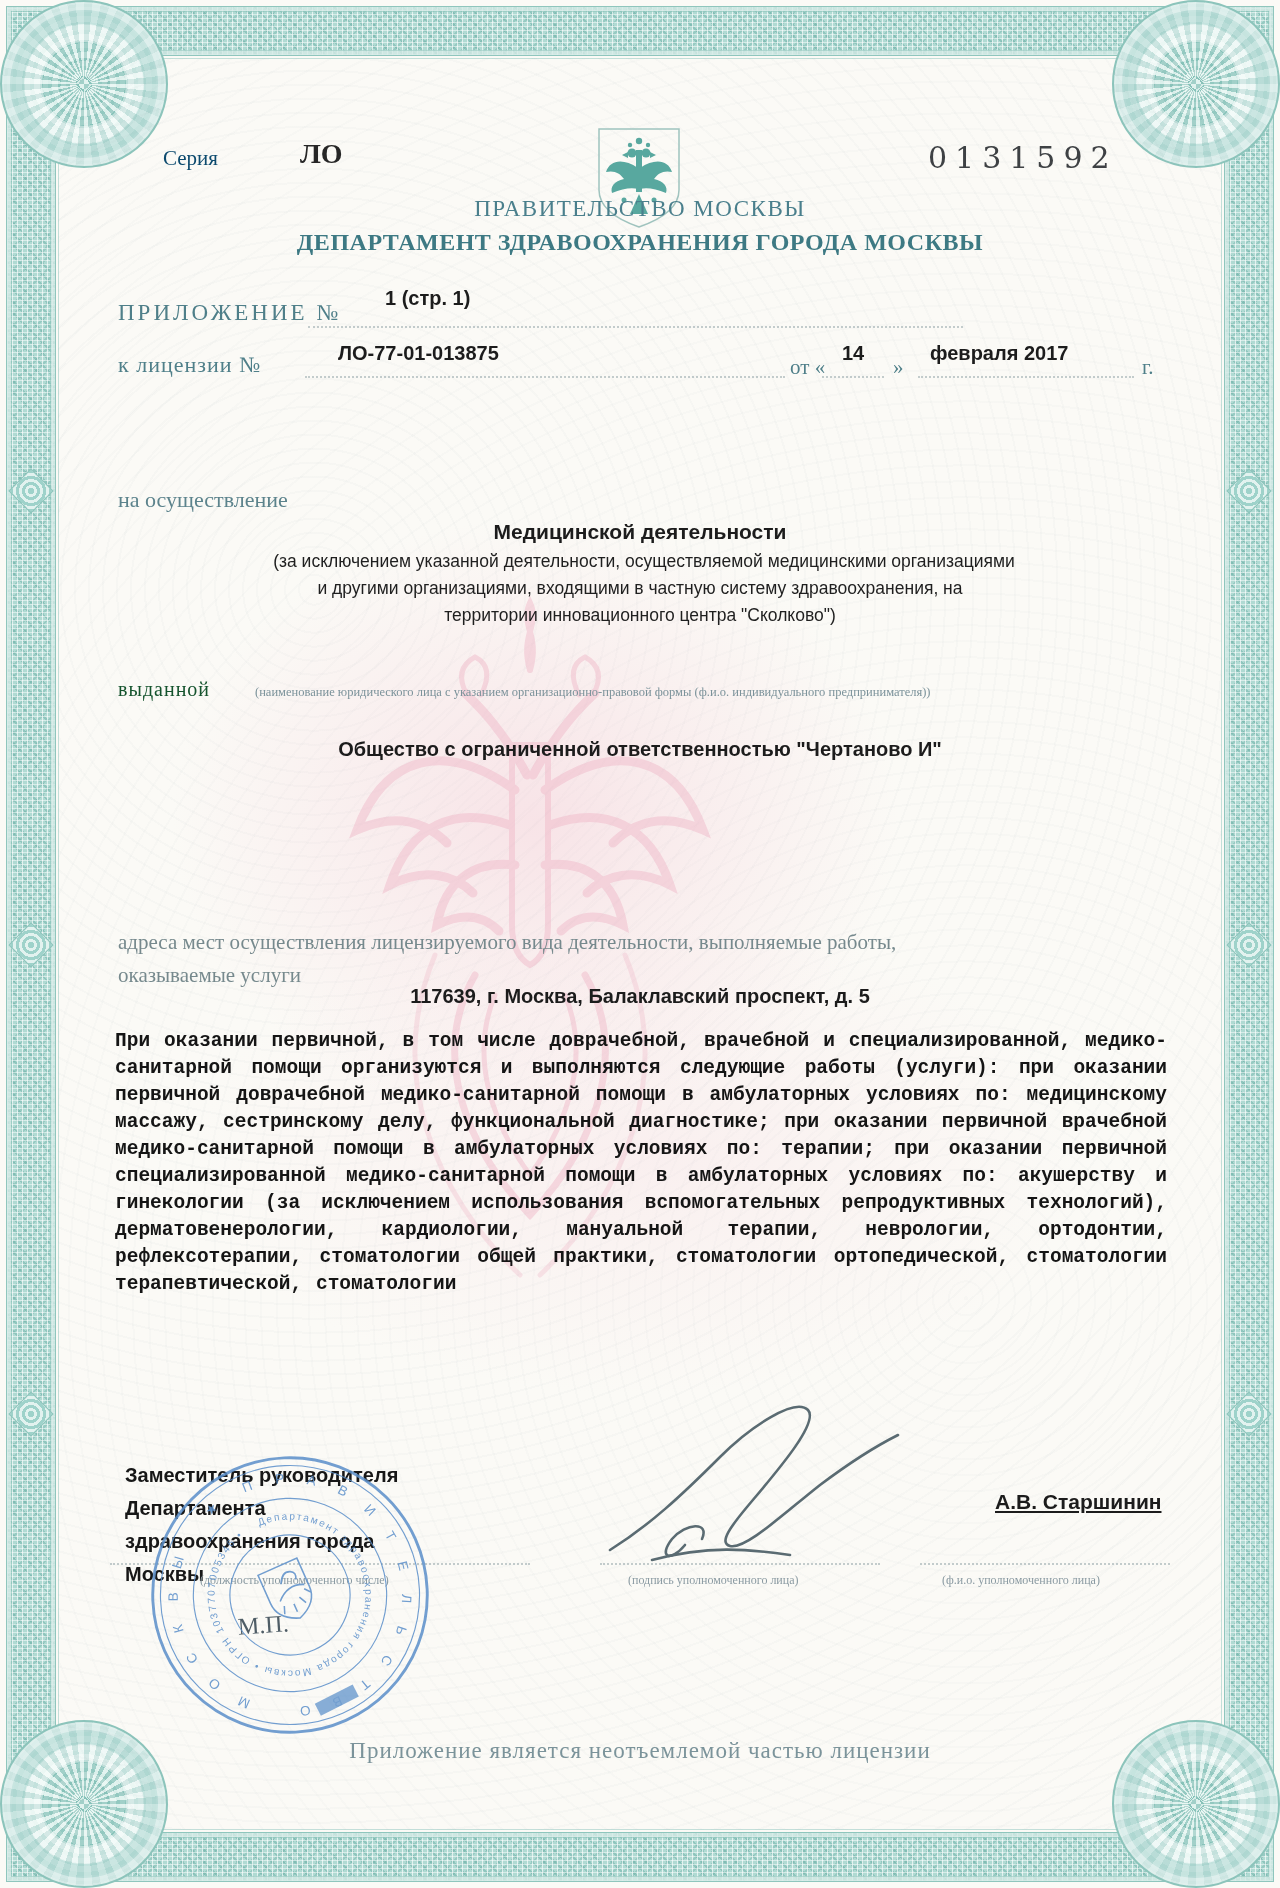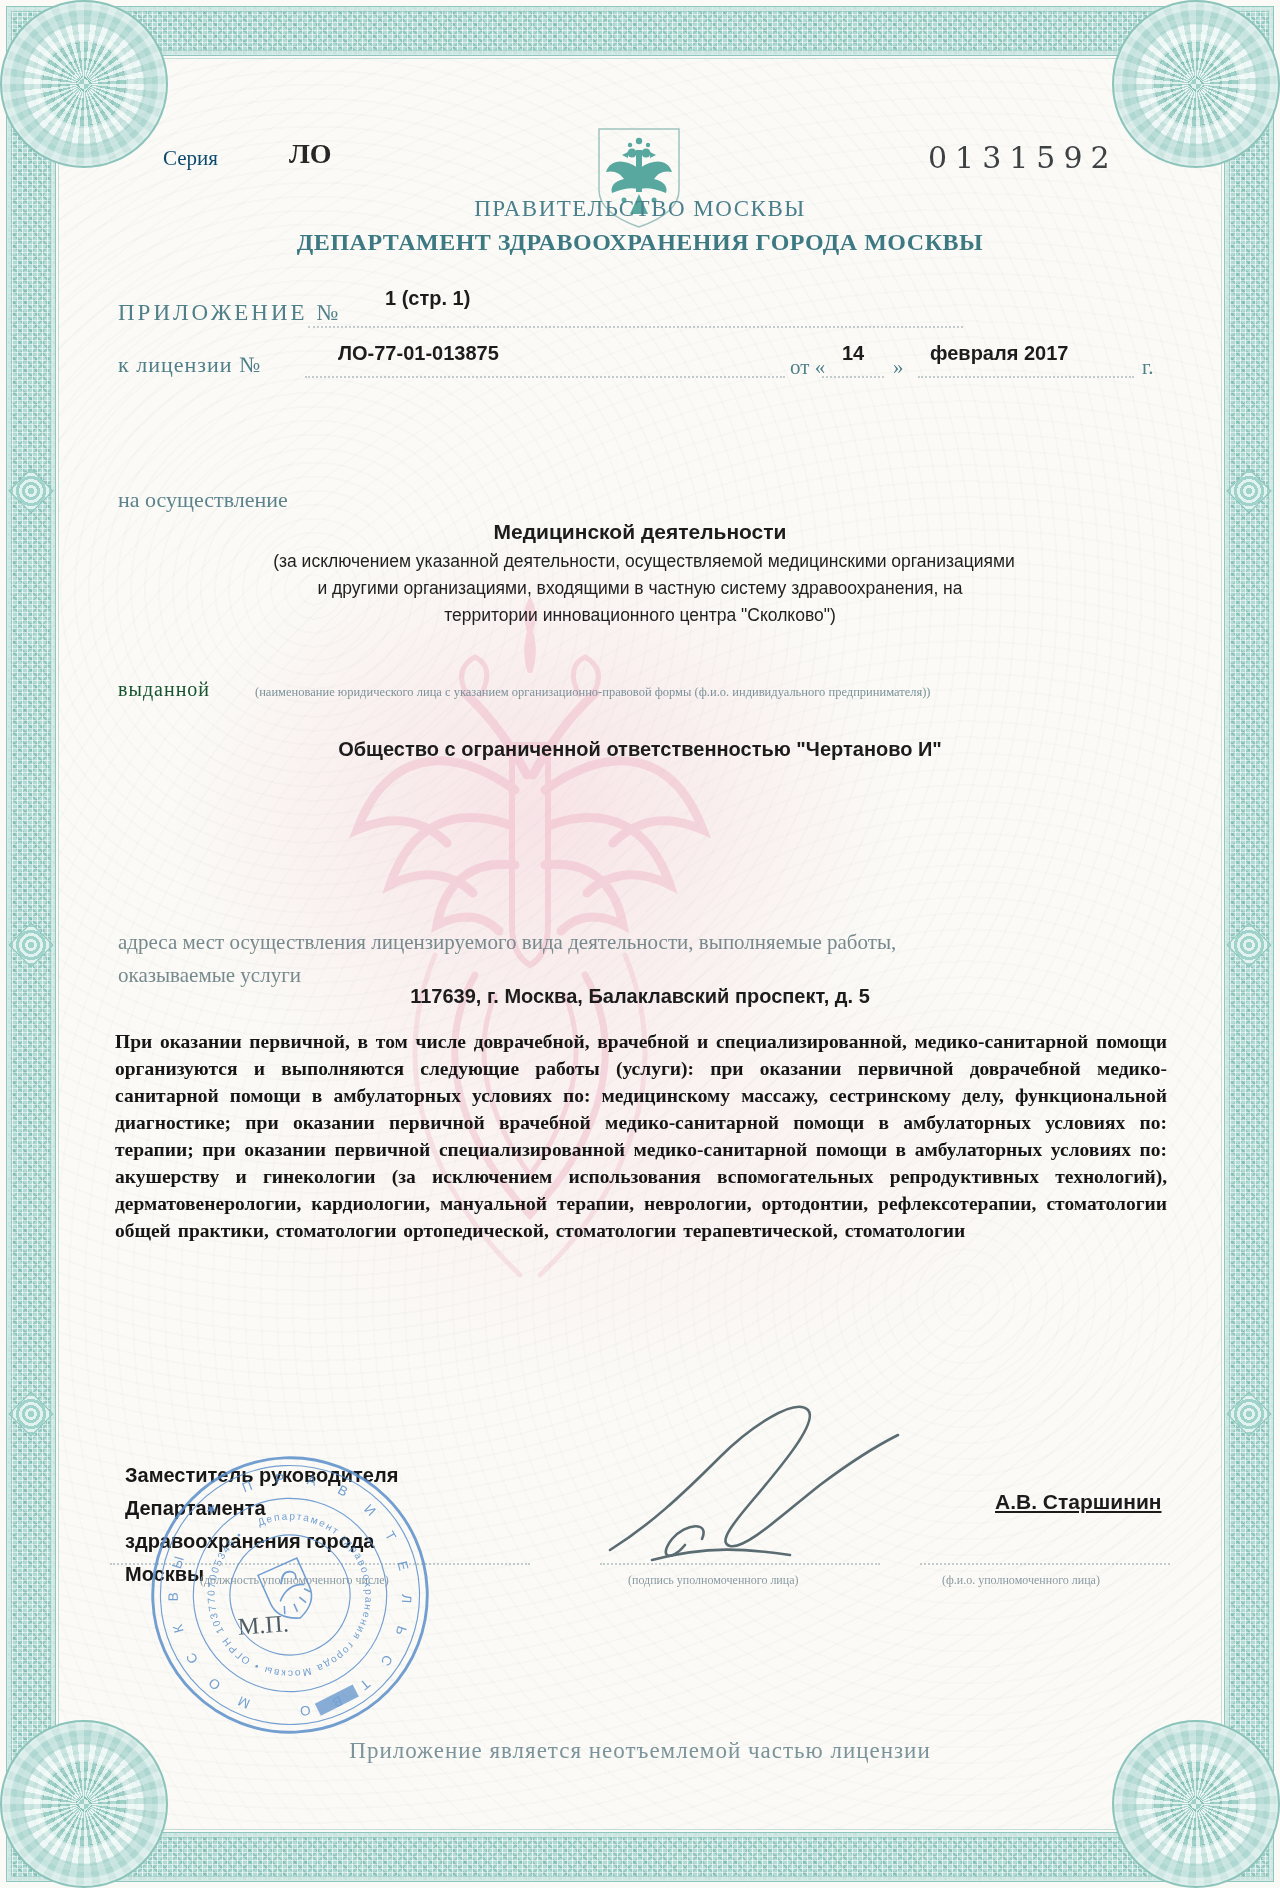--- a/index.html
+++ b/index.html
@@ -45,21 +45,21 @@
   
   .teal-label{font-family:"Liberation Serif",serif;color:#4f7f89;}
   .muted-label{font-family:"Liberation Serif",serif;color:#76898d;}
   .fill{font-family:"Liberation Sans",sans-serif;font-weight:bold;color:#1c1c1c;}
   .dotline{position:absolute;border-bottom:2px dotted rgba(150,165,170,.55);height:0;}
   .caption{position:absolute;font-family:"Liberation Serif",serif;font-size:12px;color:#8a9aa2;}
 
   .center{left:0;right:0;text-align:center;}
 
   .works{position:absolute;left:115px;top:1028px;width:1052px;
-    font-family:Liberation Serif, serif;font-weight:bold;font-size:19.5px;line-height:27px;
+    font-family:Liberation Mono, monospace;font-weight:bold;font-size:19.5px;line-height:27px;
     color:#151515;text-align:justify;word-spacing:2px;}
 
   .signerpos{position:absolute;left:125px;top:1418px;font-family:"Liberation Sans",sans-serif;
     font-weight:bold;font-size:20px;line-height:33px;color:#171717;margin-top:41px;}
 
   .stamp-wrap{position:absolute;left:145px;top:1450px;width:290px;height:290px;
     transform:rotate(-24deg);opacity:.85;}
 </style>
 </head>
 <body>
@@ -99,21 +99,21 @@
       <path d="M230 290 C270 285 300 305 308 350 C280 336 260 342 246 356"></path>
       <path d="M197 170 h36 v180 q0 30 -18 40 q-18 -10 -18 -40 z" stroke-width="6"></path>
       <path d="M160 400 C120 470 140 560 215 640 C290 560 310 470 270 400" stroke-width="7"></path>
       <path d="M180 420 C155 480 175 545 215 600 C255 545 275 480 250 420" stroke-width="5"></path>
       <path d="M120 380 C70 500 120 620 205 700" stroke-width="5" opacity=".7"></path>
       <path d="M310 380 C360 500 310 620 225 700" stroke-width="5" opacity=".7"></path>
     </g>
   </svg>
 
   <div class="abs" style="left:163px;top:146px;font-size:21px;color:#0c4a6e;">Серия</div>
-  <div class="abs" style="left:289px;top:138px;font-size:28px;font-weight:600;color:#262626;">ЛО</div>
+  <div class="abs" style="left:300px;top:138px;font-size:28px;font-weight:600;color:#262626;">ЛО</div>
 
   <svg class="abs" style="left:593px;top:126px;" width="92" height="104" viewBox="0 0 92 104">
     <path d="M6 3 H86 V64 Q86 87 46 101 Q6 87 6 64 Z" fill="none" stroke="#9fc3be" stroke-width="1.5"></path>
     <g fill="#58a89f">
       <rect x="43" y="24" width="6" height="42"></rect>
       <circle cx="39" cy="27" r="4.5"></circle>
         <circle cx="53" cy="27" r="4.5"></circle>
       <path d="M35 26 l-6 3 6 3 z"></path>
         <path d="M57 26 l6 3 -6 3 z"></path>
       <circle cx="46" cy="15" r="3.2"></circle>

